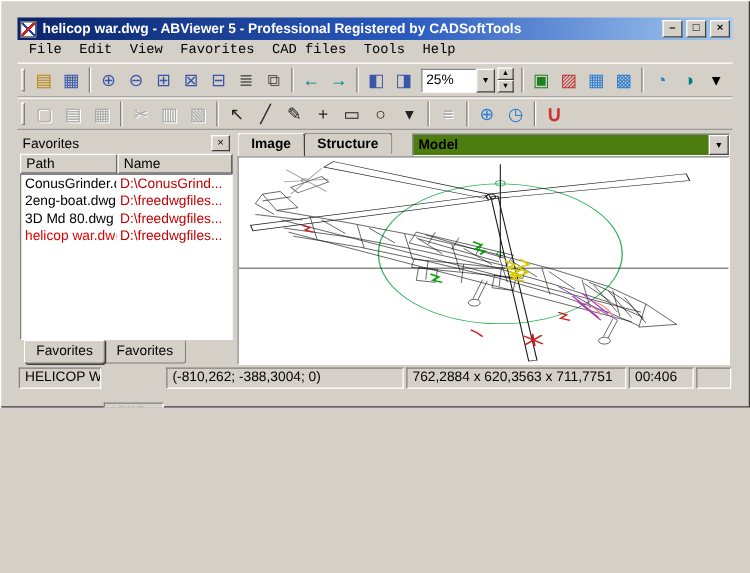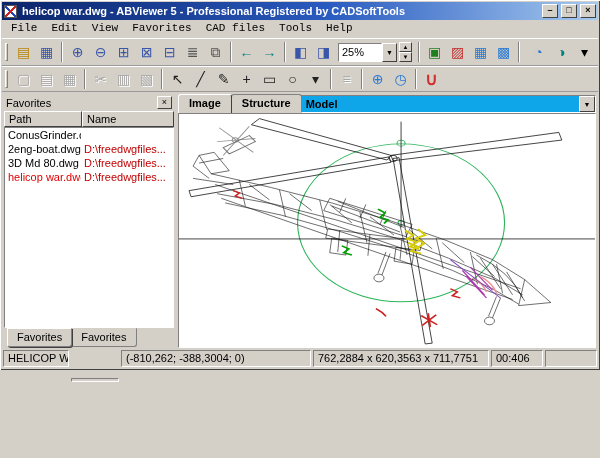--- a/index.html
+++ b/index.html
@@ -3,21 +3,21 @@
 <meta charset="utf-8">
 <style>
   * { box-sizing: border-box; }
   html,body { margin:0; padding:0; }
   body {
     width:600px; height:458px; overflow:hidden;
     font-family:"Liberation Sans", sans-serif; font-size:11px;
     background:#d4d0c8; color:#000;
   }
   .window {
-    width:600px; height:370px; background:#d4d0c8; padding:2px;
+    width:600px; height:326px; background:#d4d0c8; padding:14px;
     box-shadow: inset 1px 1px 0 #ffffff, inset -1px -1px 0 #404040;
     display:flex; flex-direction:column;
   }
   
   .titlebar {
     height:18px; flex:0 0 18px;
     background:linear-gradient(90deg,#0a246a 0%,#2a5bc0 55%,#a6caf0 100%);
     display:flex; align-items:center; padding:0 2px; gap:3px;
   }
   .app-icon {
@@ -80,21 +80,21 @@
   .panel-tabs { height:20px; flex:0 0 20px; display:flex; padding-left:3px; align-items:flex-start; }
   .btab { padding:2px 9px 3px; background:#d4d0c8; margin-right:-1px;
     border:1px solid #808080; border-top:1px solid #d4d0c8; border-radius:0 0 3px 3px; }
   .btab.active { position:relative; z-index:2; border-top:1px solid #fff;
     border-left-color:#fff; box-shadow:1px 1px 0 #404040; }
   .right-panel { flex:1; display:flex; flex-direction:column; min-width:0; min-height:0;font-weight:bold; }
   .view-row { height:19px; flex:0 0 19px; display:flex; align-items:flex-end; }
   .vtab { height:17px; padding:2px 10px; background:#d4d0c8; margin-right:-1px;
     border:1px solid #808080; border-bottom:none; border-radius:3px 3px 0 0; }
   .vtab.active { position:relative; z-index:2; height:19px; border-color:#fff #404040 #d4d0c8 #fff; }
-  .view-combo { flex:1; height:18px; margin-left:0; background:#0ea5e9; display:flex; align-items:center;
+  .view-combo { flex:1; height:18px; margin-left:17px; background:#4d7c0f; display:flex; align-items:center;
     border:1px solid; border-color:#808080 #fff #fff #808080; }
   .vc-text { flex:1; padding:0 4px; }
   .vc-btn { width:16px; height:16px; background:#d4d0c8; text-align:center; font-size:7px; line-height:15px;
     border:1px solid; border-color:#fff #404040 #404040 #fff; }
   .canvas { flex:1; background:#fff; position:relative; overflow:hidden;
     border:1px solid; border-color:#808080 #fff #fff #808080; }
   .canvas svg { width:100%; height:100%; display:block; }
   
   .statusbar { height:20px; flex:0 0 20px; display:flex; gap:2px; padding:2px 1px 1px 1px; }
   .scell { border:1px solid; border-color:#808080 #fff #fff #808080;
@@ -268,20 +268,21 @@
         <div class="panel-title">Favorites</div>
         <div class="panel-close">×</div>
       </div>
       <div class="fav-columns">
           <div class="colh">Path</div>
           <div class="colh">Name</div>
         </div>
       <div class="fav-list">
           <div class="frow">
             <span class="fc name">ConusGrinder.dxf</span>
+            <span class="fc path">D:\ConusGrind...</span>
           </div>
           <div class="frow">
             <span class="fc name">2eng-boat.dwg</span>
             <span class="fc path">D:\freedwgfiles...</span>
           </div>
           <div class="frow">
             <span class="fc name">3D Md 80.dwg</span>
             <span class="fc path">D:\freedwgfiles...</span>
           </div>
           <div class="frow hl">

